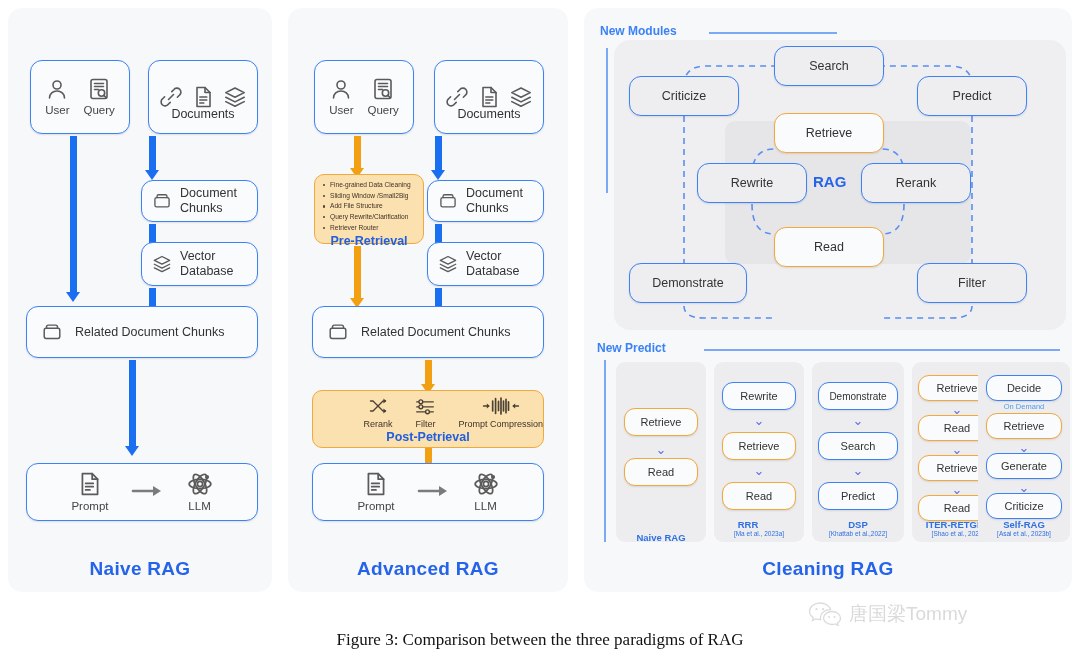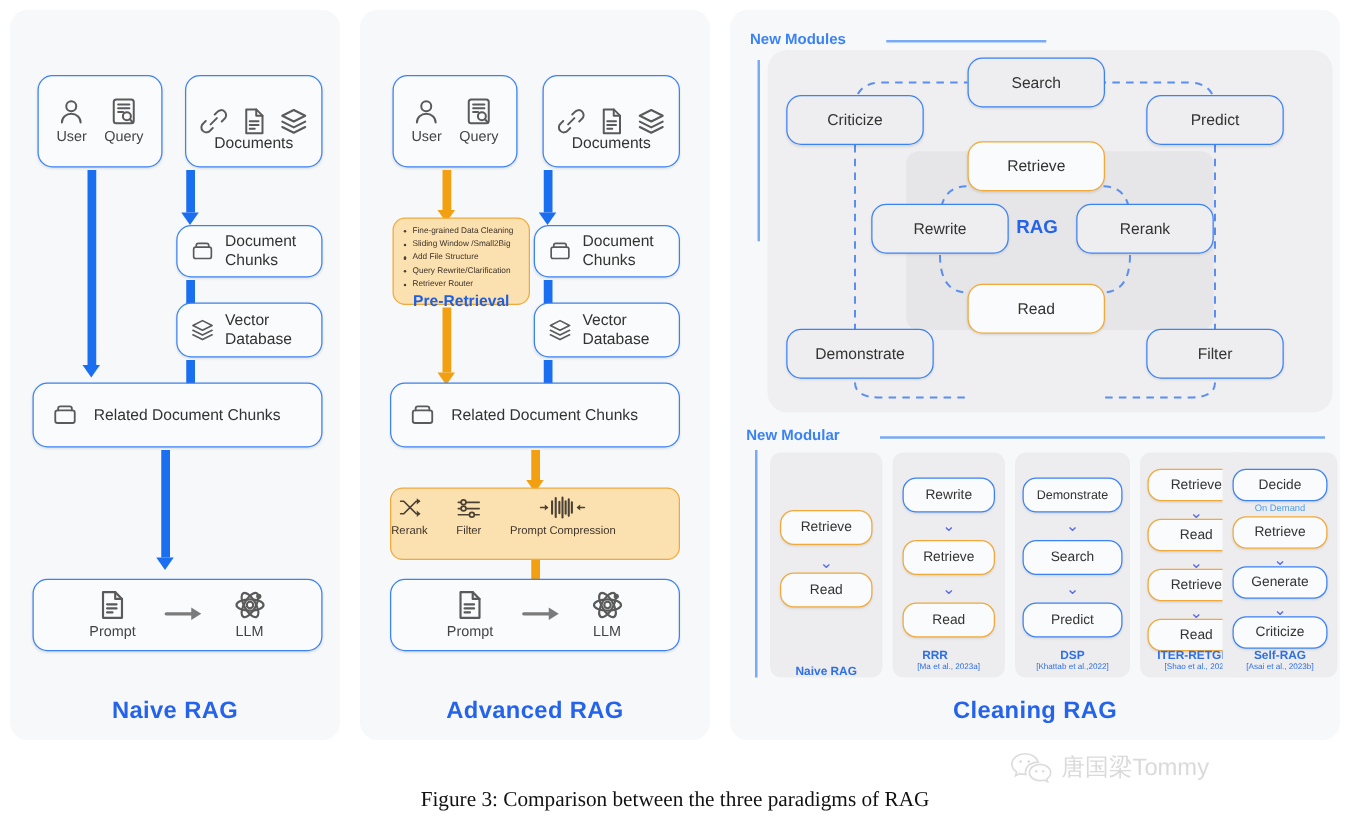--- a/index.html
+++ b/index.html
@@ -36,21 +36,21 @@
     width:0;height:0;border-left:7px solid transparent;border-right:7px solid transparent;}
   .ablue .head{border-top:10px solid #1a6ef0;}
   .aorange .head{border-top:10px solid #f2a011;}
 
   .panel-title{
     position:absolute;width:100%;text-align:center;
     color:#2563eb;font-weight:bold;font-size:19px;letter-spacing:.3px;
   }
 
   
-  .iconrow{display:flex;align-items:flex-end;justify-content:flex-start;gap:14px;}
+  .iconrow{display:flex;align-items:flex-end;justify-content:flex-end;gap:14px;}
   .iconcell{display:flex;flex-direction:column;align-items:center;gap:3px;}
   .iconcell .cap{font-size:11.5px;color:#444;}
   .ico{stroke:#5a5a5a;fill:none;stroke-width:1.6;stroke-linecap:round;stroke-linejoin:round;}
 
   
   .orangebox{
     position:absolute;box-sizing:border-box;background:#fbe0b0;
     border:1.6px solid #f0a93c;border-radius:10px;
   }
   .bullets{list-style:none;margin:0;padding:5px 4px 0 8px;}
@@ -351,20 +351,21 @@
           <svg width="46" height="20" viewBox="0 0 46 24">
             <path class="ico" style="stroke:#4a4034" d="M2 12h6"></path>
               <path d="M6 9l3.5 3L6 15z" fill="#4a4034"></path>
             <path class="ico" style="stroke:#4a4034;stroke-width:2" d="M13 6v12M16.5 3v18M20 6.5v11M23 2.5v19M26 6v12M29 4v16M32 7v10"></path>
             <path class="ico" style="stroke:#4a4034" d="M44 12h-6"></path>
               <path d="M40 9l-3.5 3 3.5 3z" fill="#4a4034"></path>
           </svg>
           <span class="cap" style="font-size:9px;color:#3e3328;">Prompt Compression</span>
         </div>
       </div>
+      <div class="stage-label" style="margin-top:1px;">Post-Petrieval</div>
     </div>
 
     <div class="arrow aorange" style="left:133px;top:440px;width:14px;height:26px;">
       <div class="shaft" style="height:16px;width:7px;left:3.5px;"></div>
         <div class="head" style="top:16px;"></div>
     </div>
 
     <div class="node" style="left:24px;top:455px;width:232px;height:58px;">
       <div class="iconrow" style="gap:22px;">
         <div class="iconcell">
@@ -441,21 +442,21 @@
     <div class="node orange" style="left:190px;top:219px;width:110px;height:40px;">
         <span class="lbl">Read</span>
       </div>
     <div class="node grayfill" style="left:45px;top:255px;width:118px;height:40px;">
         <span class="lbl">Demonstrate</span>
       </div>
     <div class="node grayfill" style="left:333px;top:255px;width:110px;height:40px;">
         <span class="lbl">Filter</span>
       </div>
 
-    <div class="mod-section-label" style="left:13px;top:333px;">New Modular</div>
+    <div class="mod-section-label" style="left:13px;top:333px;">New Predict</div>
     <div class="mod-rule" style="left:120px;top:341px;width:356px;"></div>
     <div class="mod-vrule" style="left:20px;top:352px;height:182px;"></div>
 
     <div class="pattern-col" style="left:32px;top:354px;width:90px;height:180px;"></div>
     <div class="pnode orange" style="left:40px;top:400px;width:74px;height:28px;">
         <span>Retrieve</span>
       </div>
     <div class="chev" style="left:40px;top:432px;width:74px;height:18px;">⌄</div>
     <div class="pnode orange" style="left:40px;top:450px;width:74px;height:28px;">
         <span>Read</span>

